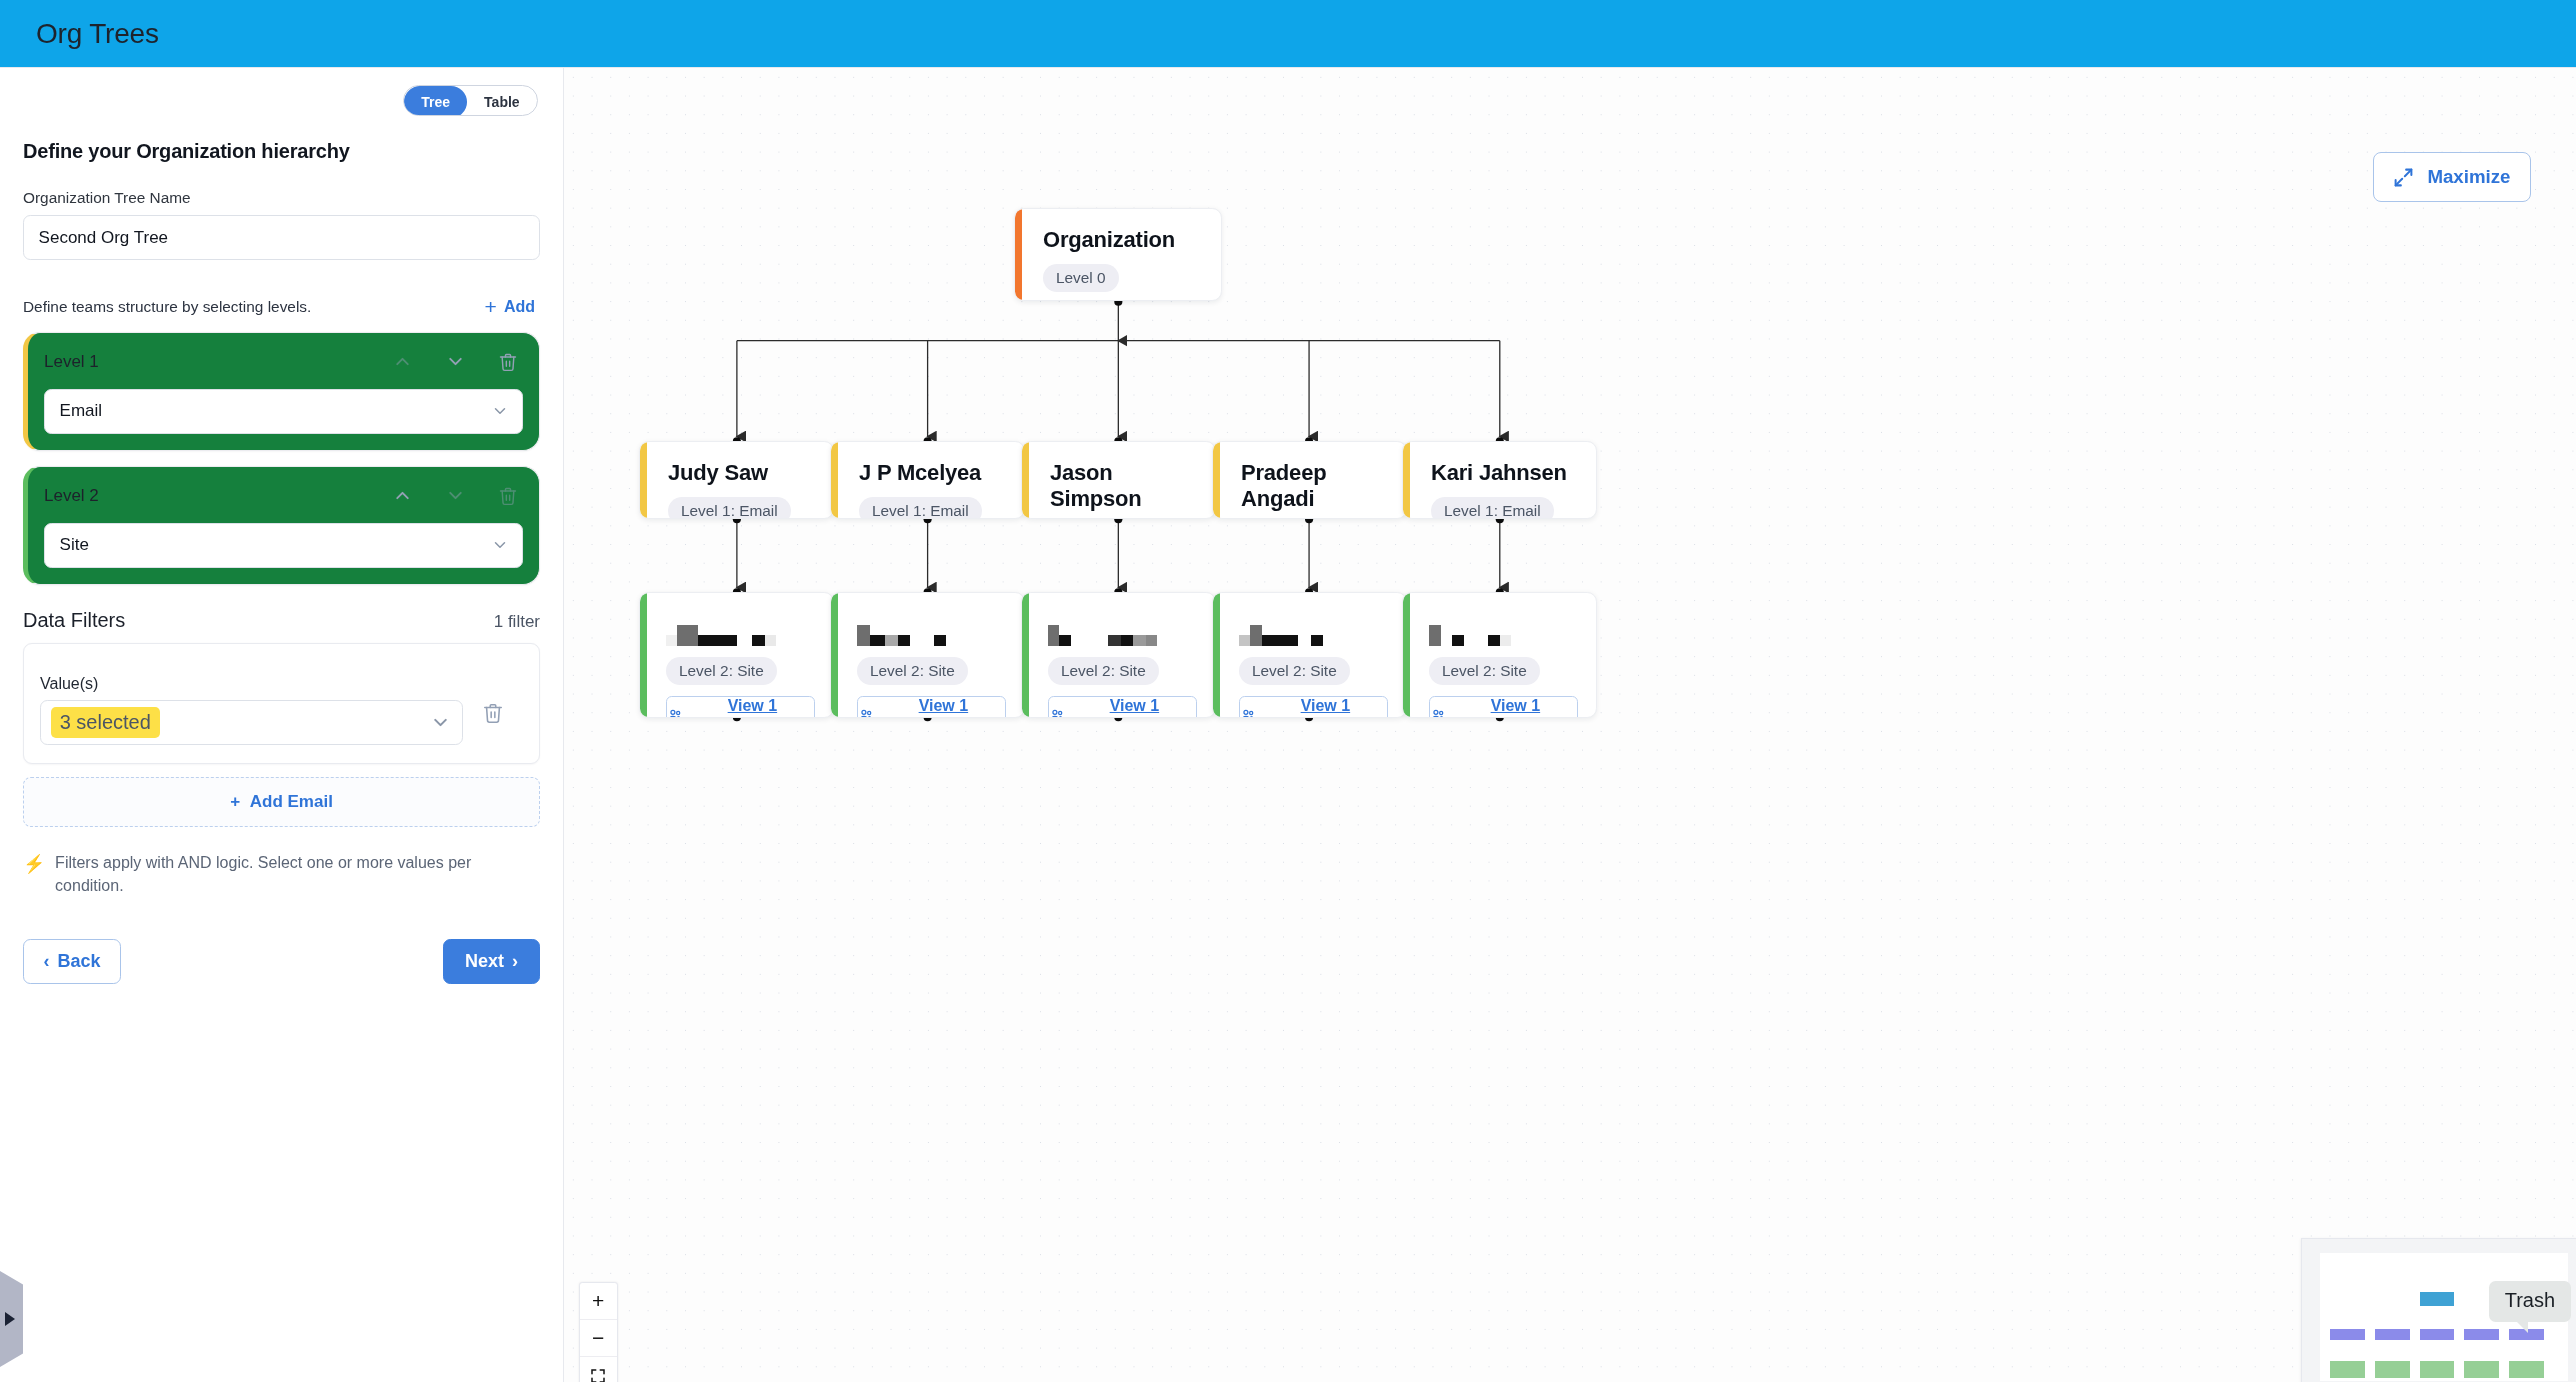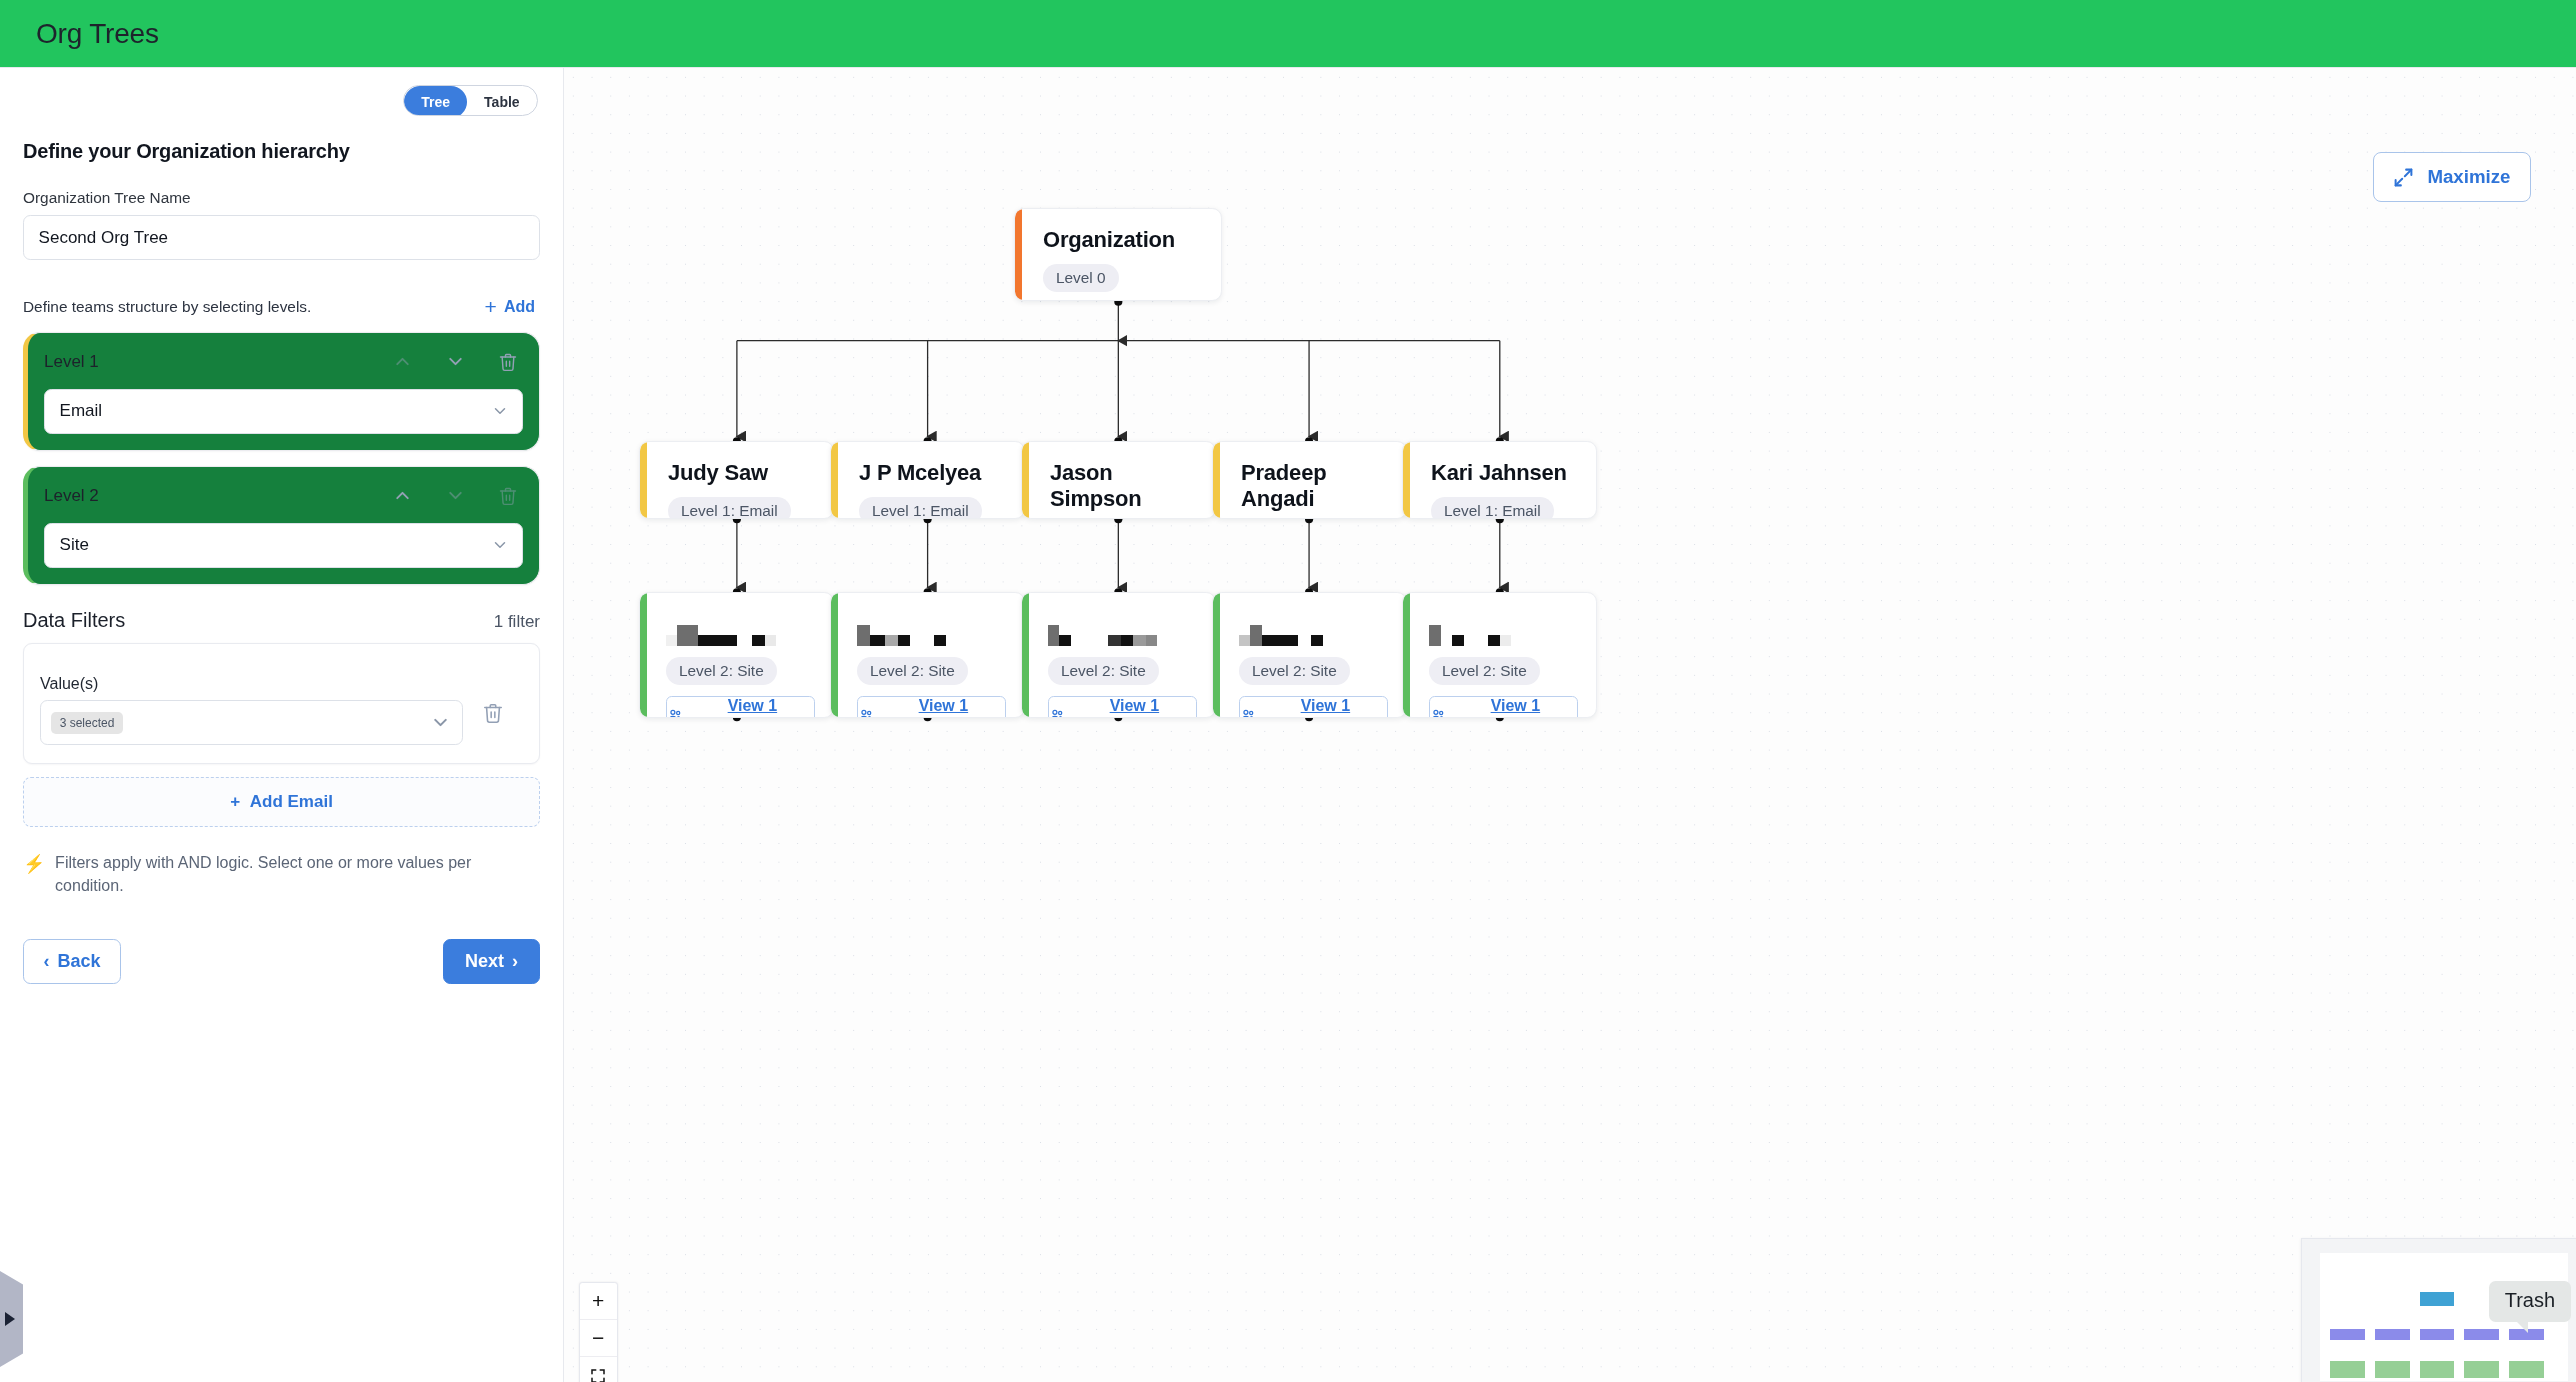--- a/index.html
+++ b/index.html
@@ -9,21 +9,21 @@
     background: #ffffff;
     overflow: hidden;
   }
 
   
   #topbar {
     height: 68px;
     border-bottom: 0.8px solid #e7e9ee;
     display: flex; align-items: center;
     padding-left: 36px;
-    background: #22c55e;
+    background: #0ea5e9;
   }
   #page-title {
     font-size: 28px;
     color: #1e232c;
     font-weight: 400;
     letter-spacing: -0.2px;
   }
 
   
   #body-row { display: flex; height: 1314px; }
@@ -161,22 +161,22 @@
     padding: 0 9.7px 0 13px; font-size: 17px; color: #11161f; background: #fff;
     cursor: pointer;
   }
   .vals-label { font-size: 16px; color: #1f2530; margin: 16px 0 7.3px 0; }
   .sel-multi {
     height: 45px; border: 0.8px solid #dde1e8; border-radius: 7.3px;
     display: flex; align-items: center; justify-content: space-between;
     padding: 0 11.4px 0 9.7px; background: #fff; cursor: pointer;
   }
   .chip {
-    background: #e5e5e5; border-radius: 4.9px; padding: 4px 9px;
-    font-size: 12px; color: #4b5565;
+    background: #fde047; border-radius: 4.9px; padding: 4px 9px;
+    font-size: 20px; color: #4b5565;
   }
   .filter-trash {
     width: 60px; display: flex; align-items: center; justify-content: center;
     padding-top: 21px;
   }
 
   .add-filter {
     margin-top: 13px;
     width: 100%; height: 50px;
     border: 1.6px dashed #bcd0ee; border-radius: 8px;

